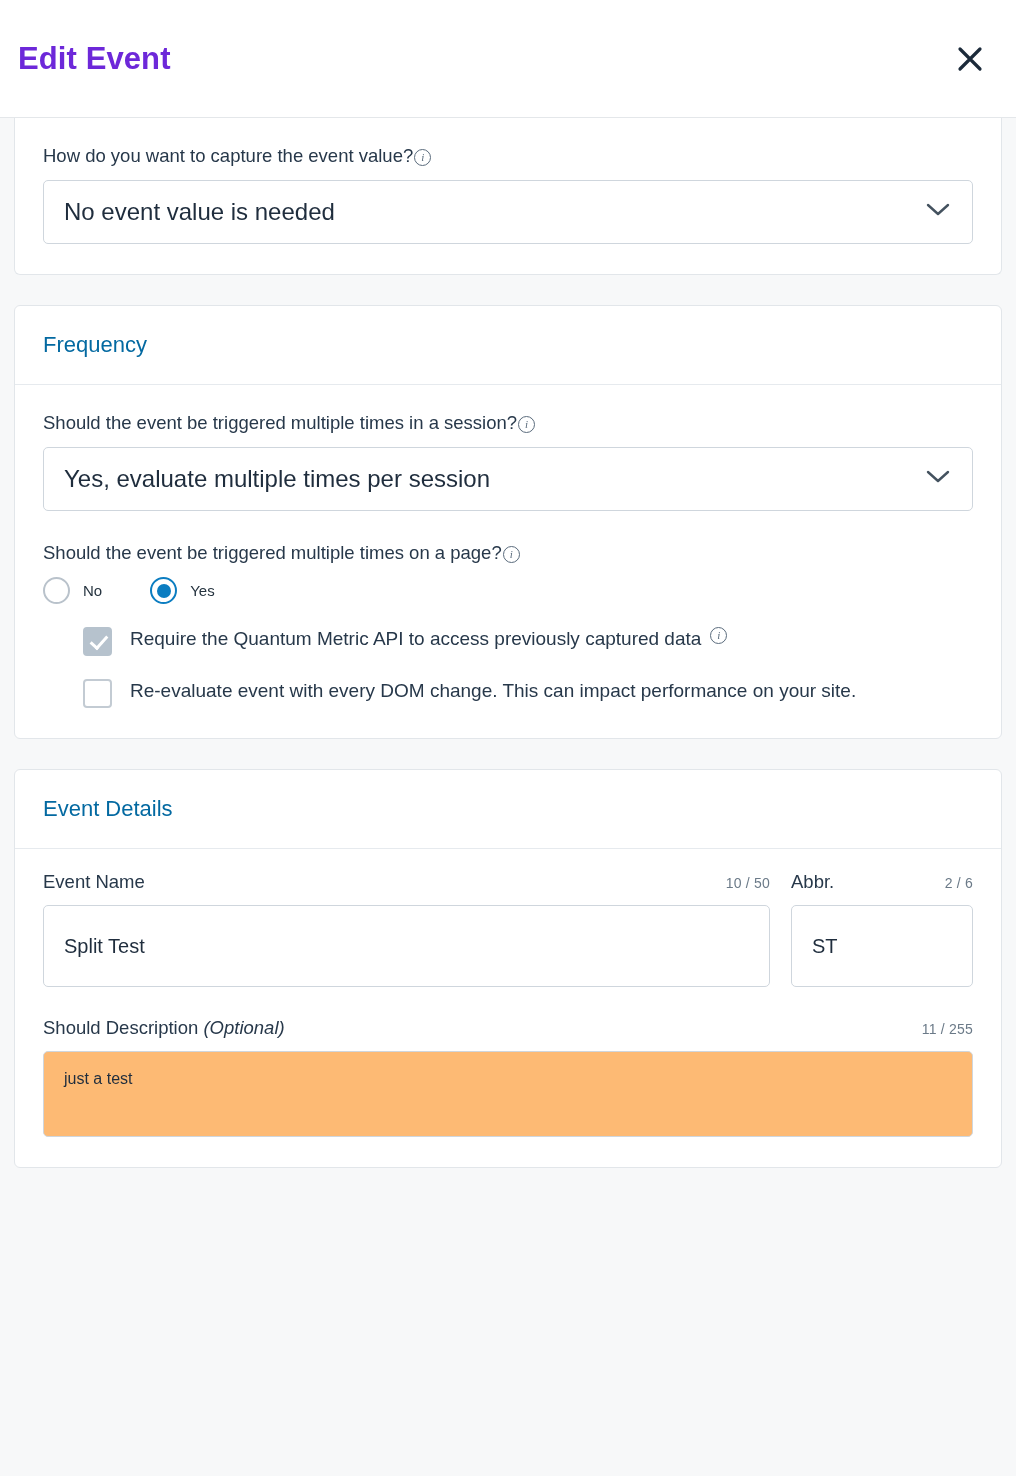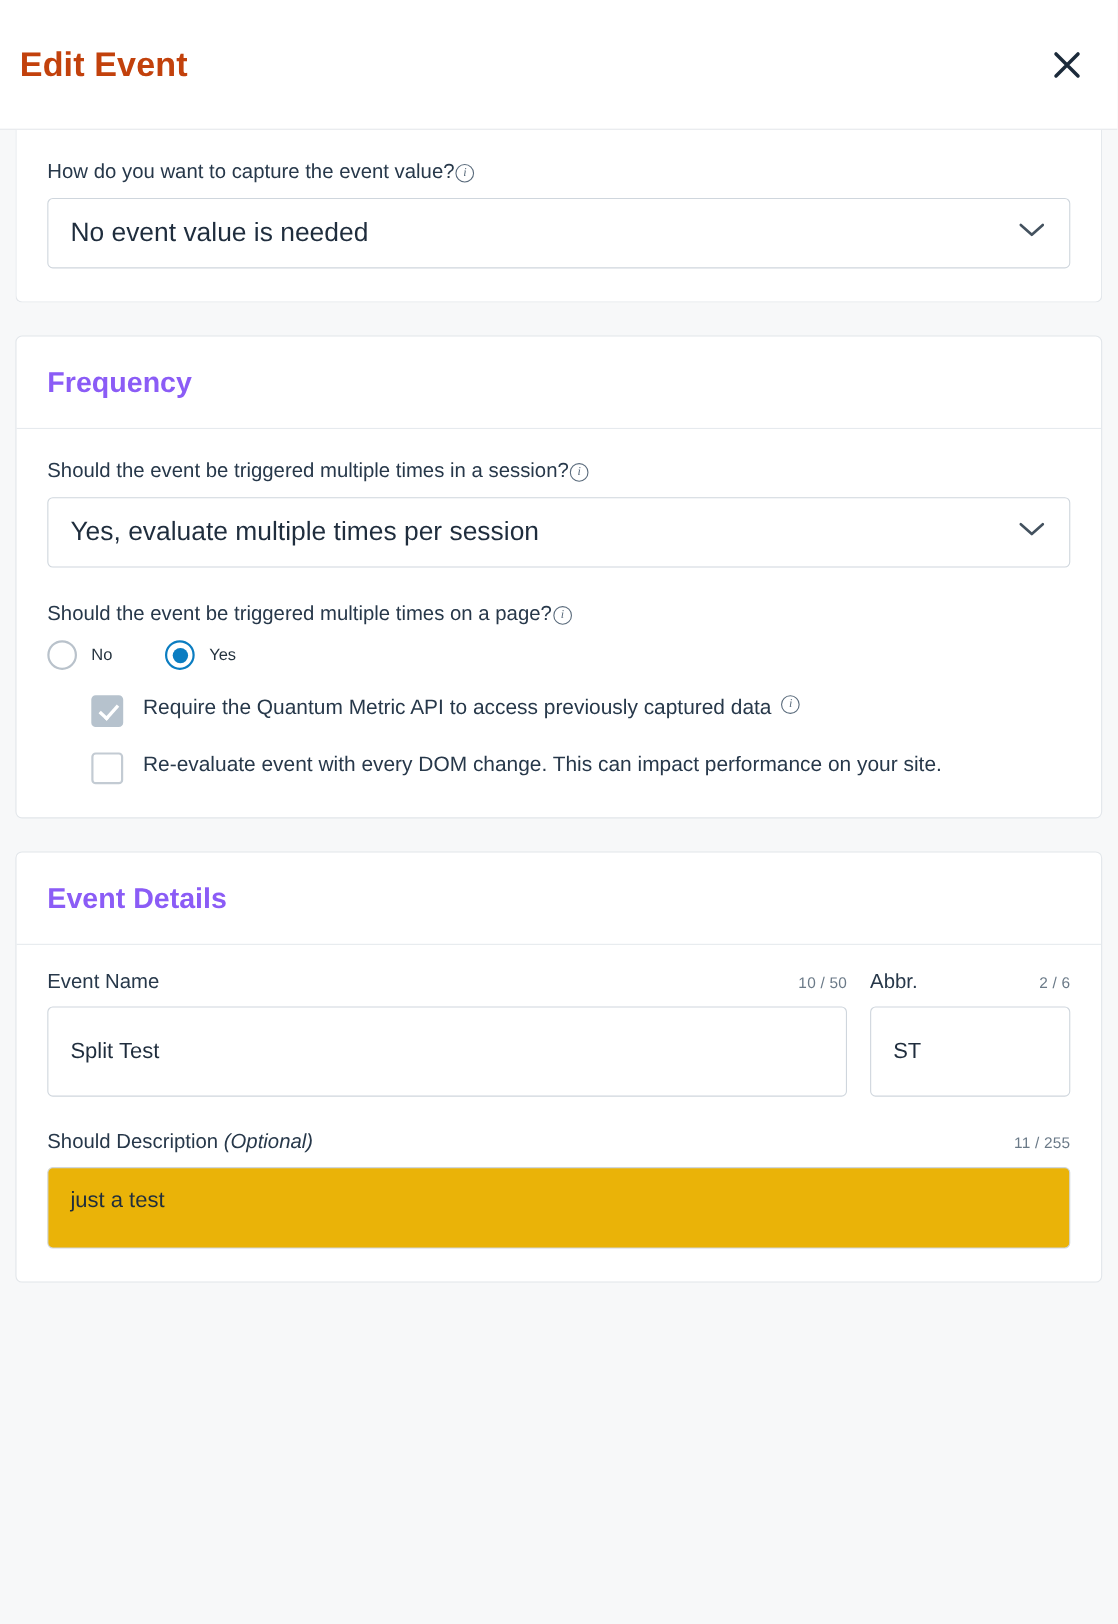--- a/index.html
+++ b/index.html
@@ -20,21 +20,21 @@
     background: #ffffff;
     display: flex;
     align-items: center;
     justify-content: space-between;
     padding: 0 24px 0 18px;
     border-bottom: 1px solid #e4e7ea;
   }
   .modal-title {
     font-size: 31px;
     font-weight: bold;
-    color: #c2410c;
+    color: #6d28d9;
     letter-spacing: .1px;
   }
   .close-btn {
     width: 44px;
     height: 44px;
     display: flex;
     align-items: center;
     justify-content: center;
     cursor: pointer;
     color: #1b2a3a;
@@ -59,23 +59,23 @@
     border-top-left-radius: 0;
     border-top-right-radius: 0;
     margin-top: 0;
   }
   .card-head {
     padding: 26px 28px;
     border-bottom: 1px solid #e6eaee;
   }
   .card-head h2 {
     margin: 0;
-    font-size: 26px;
-    font-weight: bold;
-    color: #8b5cf6;
+    font-size: 22px;
+    font-weight: normal;
+    color: #0369a1;
   }
   .card-section {
     padding: 26px 28px 30px 28px;
   }
   .card-section.tight-top { padding-top: 22px; }
 
   .field-label {
     font-size: 18.5px;
     color: #27384a;
     margin-bottom: 12px;
@@ -250,26 +250,26 @@
     border-radius: 5px;
     background: #fff;
     display: flex;
     align-items: center;
     padding: 0 20px;
     font-size: 20px;
     color: #1f2d3d;
     width: 100%;
   }
   .textarea {
-    height: 74px;
+    height: 86px;
     border: 1px solid #cfd6dd;
     border-radius: 5px;
-    background: #eab308;
+    background: #fdba74;
     padding: 18px 20px 0 20px;
-    font-size: 20px;
+    font-size: 16px;
     color: #1f2d3d;
     width: 100%;
     overflow: hidden;
   }
   .mt-30 { margin-top: 30px; }
 </style>
 </head>
 <body>
 
 <div class="modal-header">

